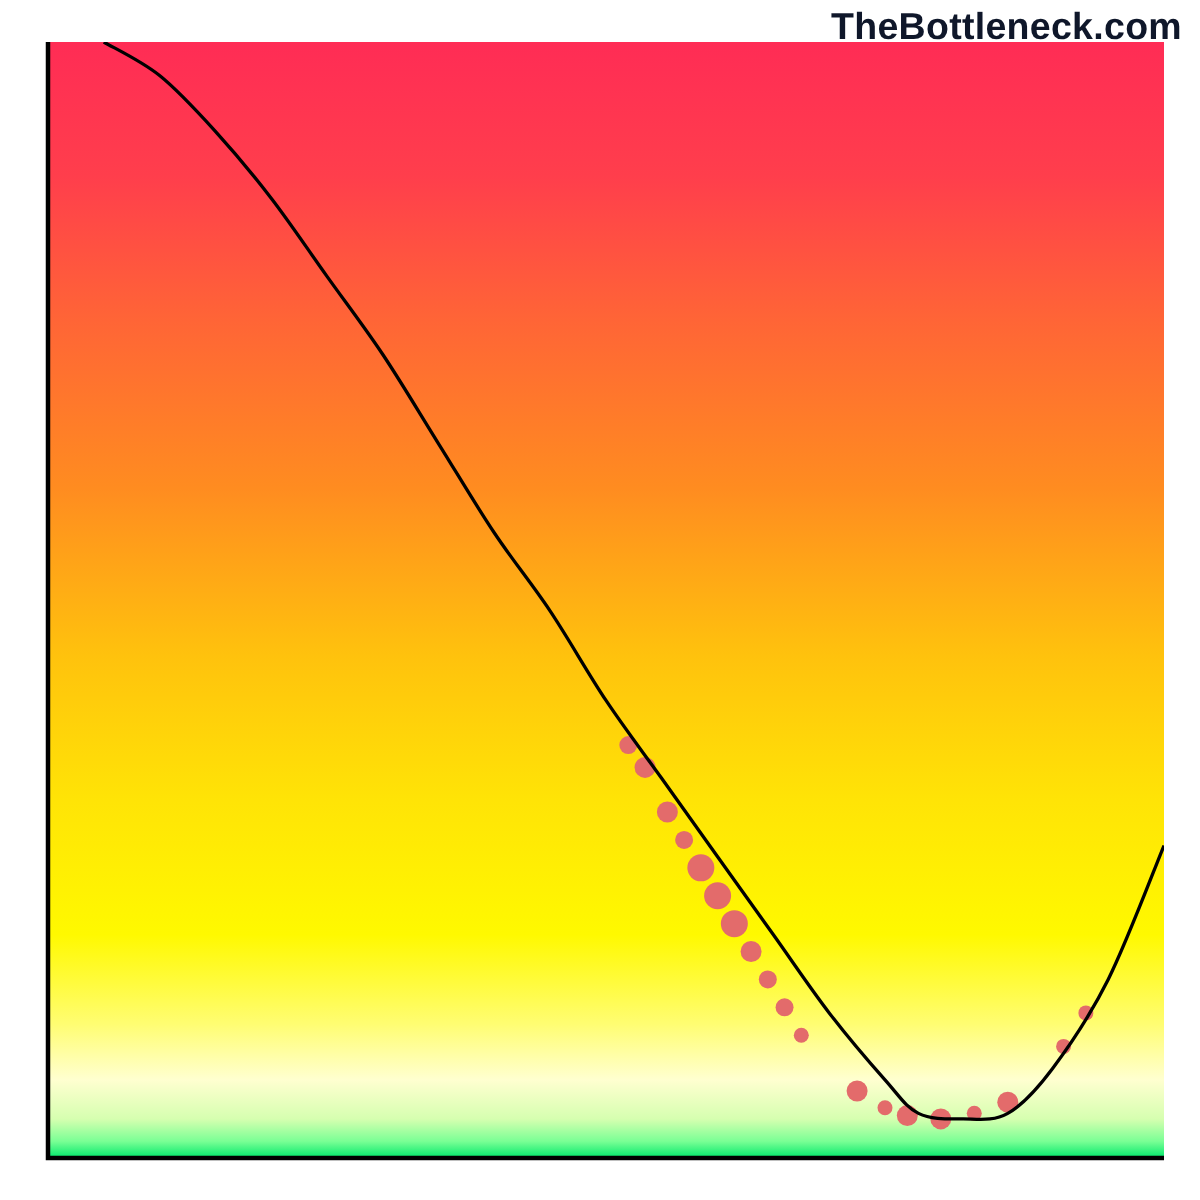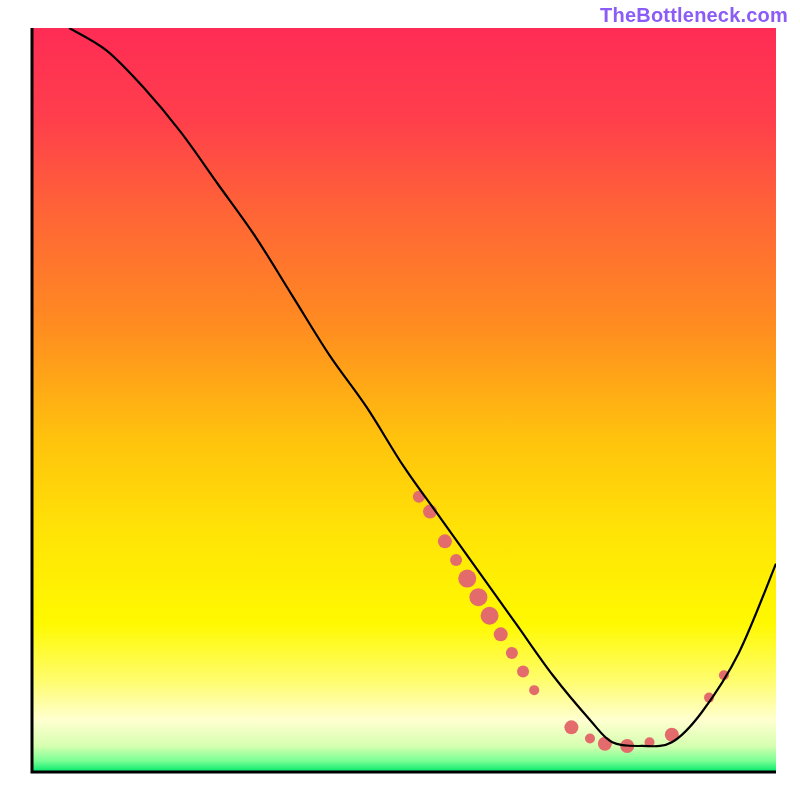--- a/index.html
+++ b/index.html
@@ -13,23 +13,23 @@
   .chart-container {
     position: relative;
     width: 800px;
     height: 800px;
   }
   .attribution {
     position: absolute;
     top: 4px;
     right: 12px;
     font-family: Arial, Helvetica, sans-serif;
-    font-size: 20px;
+    font-size: 25px;
     font-weight: bold;
-    color: #8b5cf6;
+    color: #0f172a;
     letter-spacing: 0.2px;
     z-index: 10;
   }
   svg.chart {
     position: absolute;
     top: 0;
     left: 0;
     width: 800px;
     height: 800px;
   }

